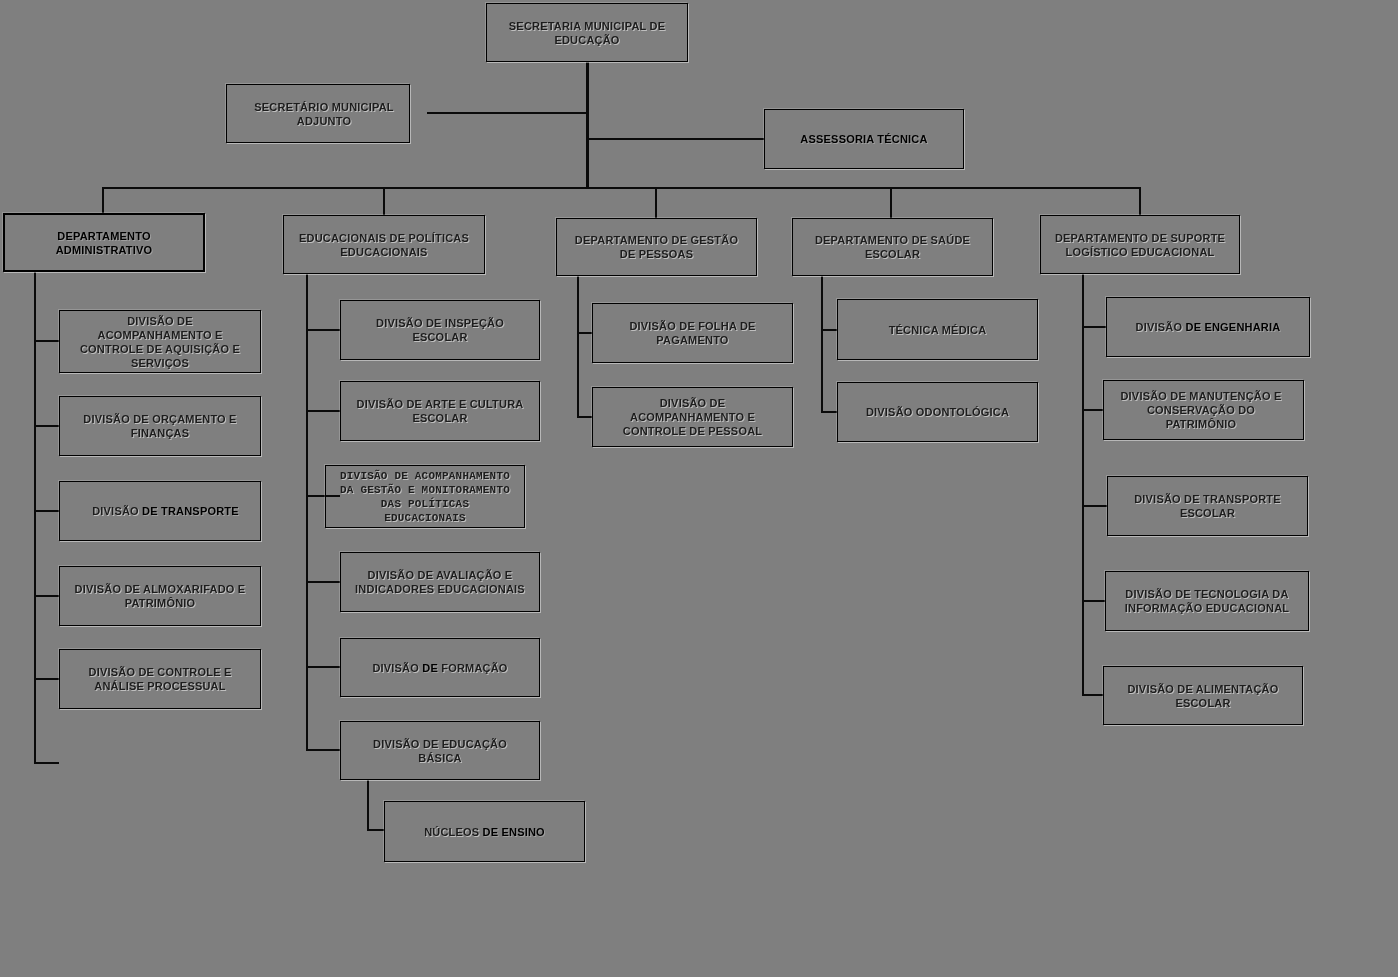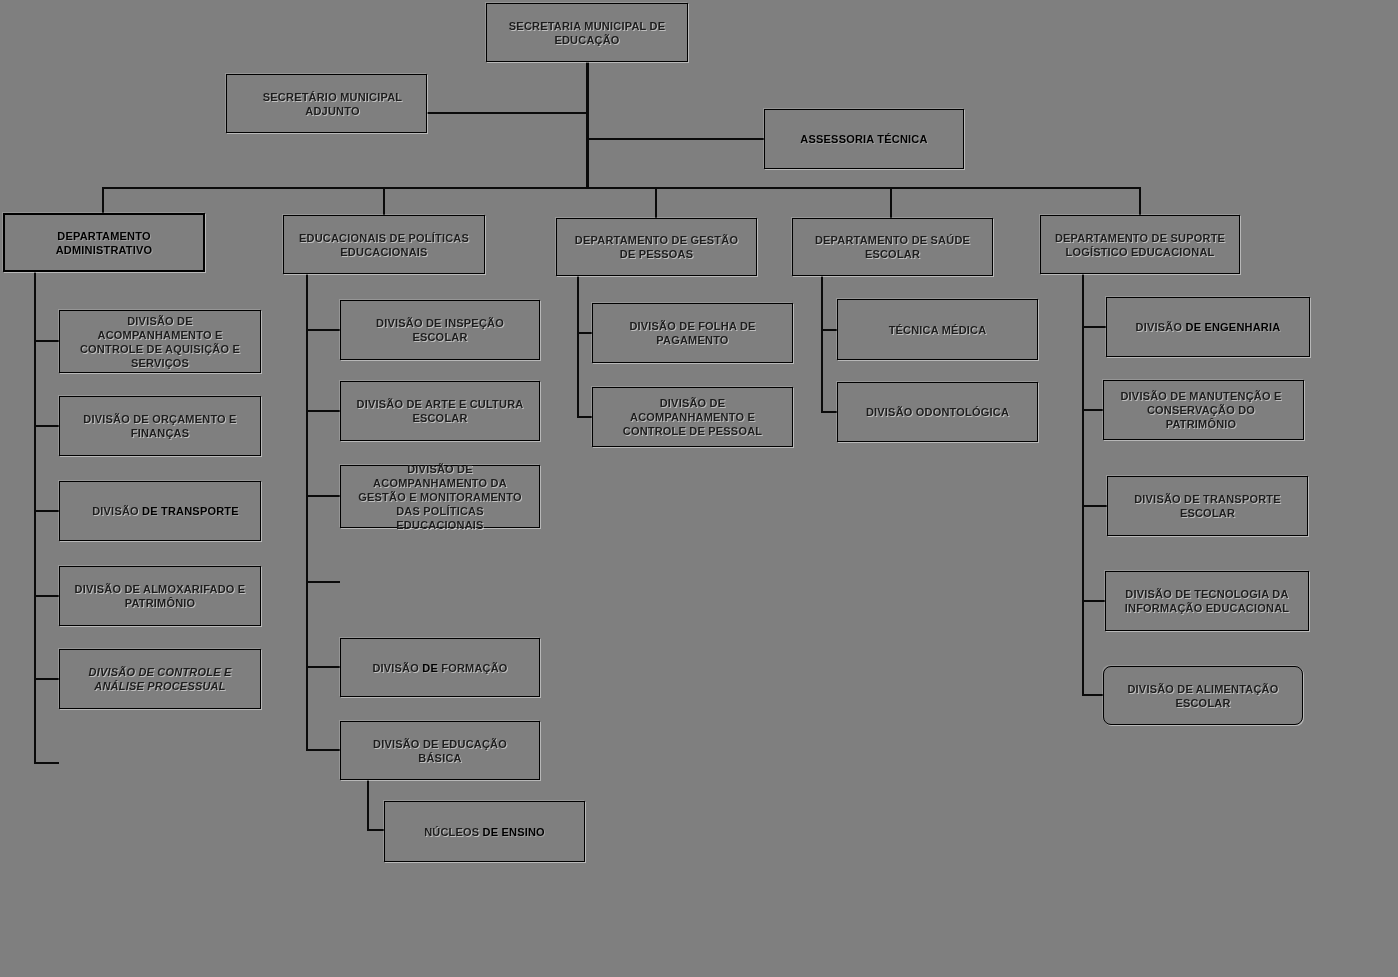--- a/index.html
+++ b/index.html
@@ -74,21 +74,21 @@
     <div class="connector" style="left: 821px; top: 411px; width: 16px; height: 2px;"></div>
     <div class="connector" style="left: 1082px; top: 274px; width: 2px; height: 421px;"></div>
     <div class="connector" style="left: 1082px; top: 326px; width: 24px; height: 2px;"></div>
     <div class="connector" style="left: 1082px; top: 409px; width: 21px; height: 2px;"></div>
     <div class="connector" style="left: 1082px; top: 505px; width: 25px; height: 2px;"></div>
     <div class="connector" style="left: 1082px; top: 600px; width: 23px; height: 2px;"></div>
     <div class="connector" style="left: 1082px; top: 694px; width: 21px; height: 2px;"></div>
     <div class="org-box" style="left: 486px; top: 3px; width: 202px; height: 59px;">
       <div><span>SECRETARIA MUNICIPAL DE EDUCAÇÃO</span></div>
     </div>
-    <div class="org-box" style="left: 226px; top: 74px; width: 201px; height: 59px; padding-left: 25px;">
+    <div class="org-box" style="left: 226px; top: 84px; width: 184px; height: 59px; padding-left: 25px;">
       <div><span>SECRETÁRIO MUNICIPAL ADJUNTO</span></div>
     </div>
     <div class="org-box" style="left: 764px; top: 109px; width: 200px; height: 60px;">
       <div><span class="solid">ASSESSORIA TÉCNICA</span></div>
     </div>
     <div class="org-box b2" style="left: 3px; top: 213px; width: 202px; height: 59px;">
       <div><span class="solid">DEPARTAMENTO ADMINISTRATIVO</span></div>
     </div>
     <div class="org-box" style="left: 283px; top: 215px; width: 202px; height: 59px;">
       <div><span>EDUCACIONAIS DE POLÍTICAS EDUCACIONAIS</span></div>
@@ -107,31 +107,34 @@
     </div>
     <div class="org-box" style="left: 59px; top: 396px; width: 202px; height: 60px;">
       <div><span>DIVISÃO DE ORÇAMENTO E FINANÇAS</span></div>
     </div>
     <div class="org-box" style="left: 59px; top: 481px; width: 202px; height: 60px; padding-left: 24px;">
       <div><span>DIVISÃO </span><span class="solid">DE TRANSPORTE</span></div>
     </div>
     <div class="org-box" style="left: 59px; top: 566px; width: 202px; height: 60px;">
       <div><span>DIVISÃO DE ALMOXARIFADO E PATRIMÔNIO</span></div>
     </div>
-    <div class="org-box" style="left: 59px; top: 649px; width: 202px; height: 60px; font-style: italic;">
+    <div class="org-box" style="left: 59px; top: 649px; width: 202px; height: 60px;">
       <div><span>DIVISÃO DE CONTROLE E ANÁLISE PROCESSUAL</span></div>
     </div>
     <div class="org-box" style="left: 340px; top: 300px; width: 200px; height: 60px;">
       <div><span>DIVISÃO DE INSPEÇÃO ESCOLAR</span></div>
     </div>
     <div class="org-box" style="left: 340px; top: 381px; width: 200px; height: 60px;">
       <div><span>DIVISÃO DE ARTE E CULTURA ESCOLAR</span></div>
     </div>
-    <div class="org-box" style="left: 340px; top: 465px; width: 200px; height: 63px;">
+    <div class="org-box" style="left: 325px; top: 465px; width: 200px; height: 63px; font-family: Liberation Mono, monospace;">
       <div><span>DIVISÃO DE ACOMPANHAMENTO DA GESTÃO E MONITORAMENTO DAS POLÍTICAS EDUCACIONAIS</span></div>
+    </div>
+    <div class="org-box" style="left: 340px; top: 552px; width: 200px; height: 60px;">
+      <div><span>DIVISÃO DE AVALIAÇÃO E INDICADORES EDUCACIONAIS</span></div>
     </div>
     <div class="org-box" style="left: 340px; top: 638px; width: 200px; height: 59px;">
       <div><span>DIVISÃO </span><span class="solid">DE</span><span> FORMAÇÃO</span></div>
     </div>
     <div class="org-box" style="left: 340px; top: 721px; width: 200px; height: 59px;">
       <div><span>DIVISÃO DE EDUCAÇÃO BÁSICA</span></div>
     </div>
     <div class="org-box" style="left: 384px; top: 801px; width: 201px; height: 61px;">
       <div><span>NÚCLEOS </span><span class="solid">DE ENSINO</span></div>
     </div>
@@ -152,16 +155,16 @@
     </div>
     <div class="org-box" style="left: 1103px; top: 380px; width: 201px; height: 60px; padding-left: 8px;">
       <div><span>DIVISÃO DE MANUTENÇÃO E CONSERVAÇÃO DO PATRIMÔNIO</span></div>
     </div>
     <div class="org-box" style="left: 1107px; top: 476px; width: 201px; height: 60px;">
       <div><span>DIVISÃO DE TRANSPORTE ESCOLAR</span></div>
     </div>
     <div class="org-box" style="left: 1105px; top: 571px; width: 204px; height: 60px;">
       <div><span>DIVISÃO DE TECNOLOGIA DA INFORMAÇÃO EDUCACIONAL</span></div>
     </div>
-    <div class="org-box" style="left: 1103px; top: 666px; width: 200px; height: 59px; border-radius: 8px;">
+    <div class="org-box" style="left: 1103px; top: 666px; width: 200px; height: 59px;">
       <div><span>DIVISÃO DE ALIMENTAÇÃO ESCOLAR</span></div>
     </div>
   </div>
 
 </body></html>

